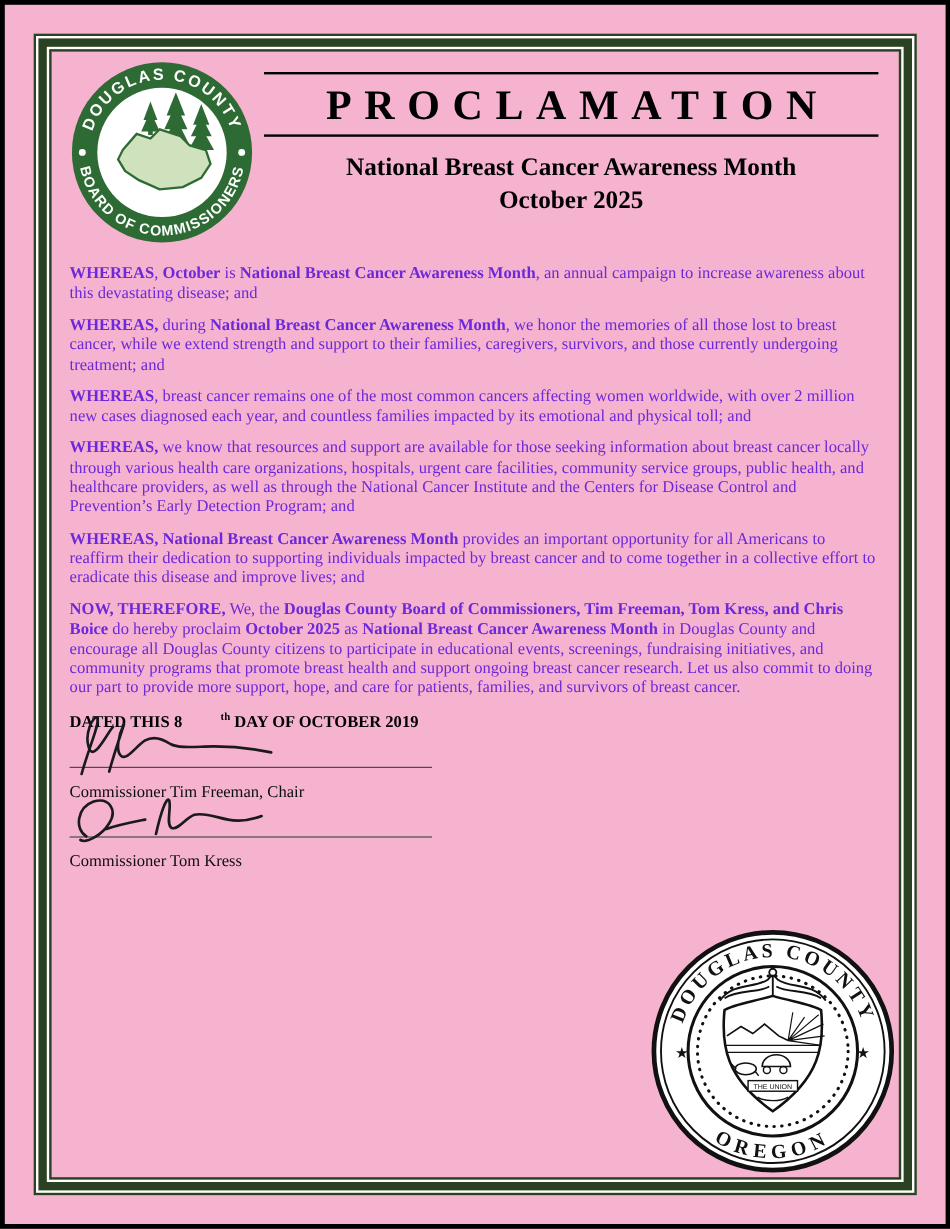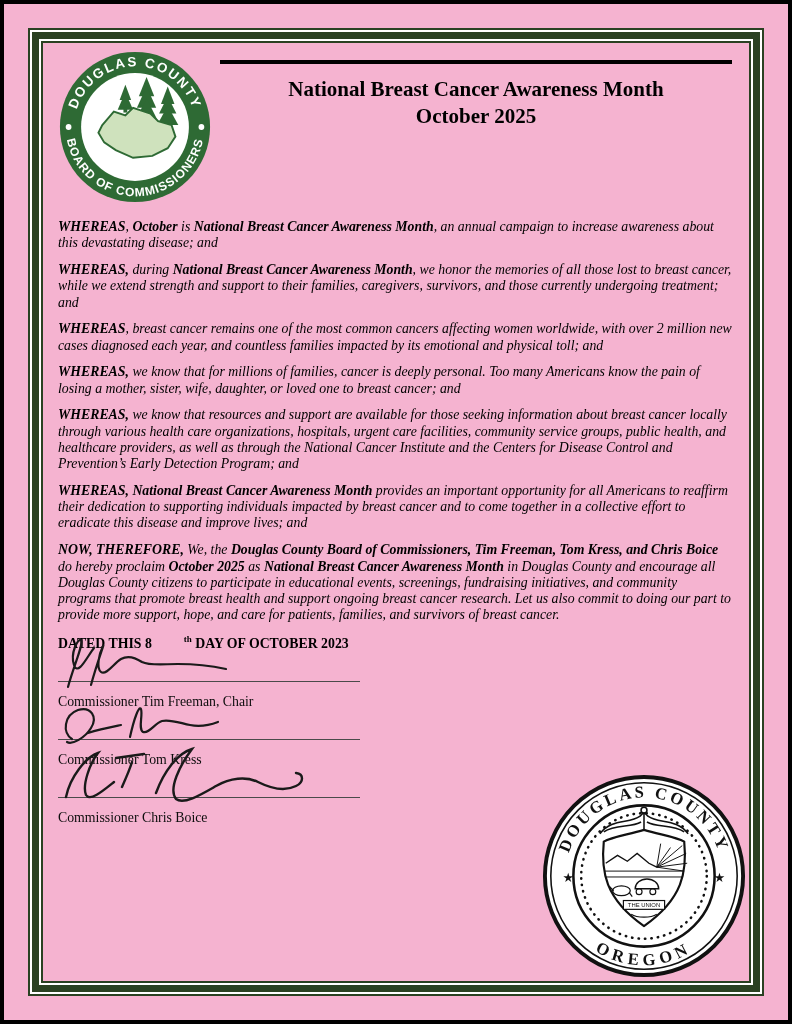--- a/index.html
+++ b/index.html
@@ -50,21 +50,21 @@
   }
   .subtitle {
     text-align:center; font-weight:700;
     font-size:21px; line-height:1.3;
     margin-top:12px; color:#000;
   }
   .body-text { margin-top:11px; }
   .body-text p {
     margin:0 0 10.5px 0;
     font-size:13.8px; line-height:1.18;
-    color:#000000; text-align:left;font-style:italic;
+    color:#6d28d9; text-align:left;
   }
   .dated {
     font-size:13.8px; font-weight:700; color:#000;
     margin:2px 0 0 0;
   }
   .dated sup { font-size:9px;padding-left:32px; }
   .sig-block { width:302px; margin-top:4px; }
   .sig-line {
     position:relative; height:25px;
     border-bottom:1.5px solid #4a4a4a;
@@ -114,66 +114,58 @@
                   <textPath href="#logoTop" startOffset="50%" text-anchor="middle">DOUGLAS  COUNTY</textPath>
                 </text>
                 <text font-family="Liberation Sans, sans-serif" font-size="12.5" font-weight="bold" fill="#ffffff" letter-spacing="1">
                   <textPath href="#logoBottom" startOffset="50%" text-anchor="middle">BOARD OF COMMISSIONERS</textPath>
                 </text>
               </svg>
             </div>
 
             <div class="header-block">
               <hr class="rule">
+              <h1 class="proc-title">PROCLAMATION</h1>
               <hr class="rule">
               <div class="subtitle">
                 <div>National Breast Cancer Awareness Month</div>
                 <div>October 2025</div>
               </div>
             </div>
           </div>
 
           <div class="body-text">
               <p><b>WHEREAS</b><span>, </span><b>October</b><span> is </span><b>National Breast Cancer Awareness Month</b><span>, an annual campaign to increase awareness about this devastating disease; and</span></p>
               <p><b>WHEREAS,</b><span> during </span><b>National Breast Cancer Awareness Month</b><span>, we honor the memories of all those lost to breast cancer, while we extend strength and support to their families, caregivers, survivors, and those currently undergoing treatment; and</span></p>
               <p><b>WHEREAS</b><span>, breast cancer remains one of the most common cancers affecting women worldwide, with over 2 million new cases diagnosed each year, and countless families impacted by its emotional and physical toll; and</span></p>
-              <p><b>WHEREAS,</b><span> we know that for millions of families, cancer is deeply personal.  Too many Americans know the pain of losing a mother, sister, wife, daughter, or loved one to breast cancer; and</span></p>
               <p><b>WHEREAS,</b><span> we know that resources and support are available for those seeking information about breast cancer locally through various health care organizations, hospitals, urgent care facilities, community service groups, public health, and healthcare providers, as well as through the National Cancer Institute and the Centers for Disease Control and Prevention’s Early Detection Program; and</span></p>
               <p><b>WHEREAS, National Breast Cancer Awareness Month</b><span> provides an important opportunity for all Americans to reaffirm their dedication to supporting individuals impacted by breast cancer and to come together in a collective effort to eradicate this disease and improve lives; and</span></p>
               <p><b>NOW, THEREFORE,</b><span> We, the </span><b>Douglas County Board of Commissioners, Tim Freeman, Tom Kress, and Chris Boice</b><span> do hereby proclaim </span><b>October 2025</b><span> as </span><b>National Breast Cancer Awareness Month</b><span> in Douglas County and encourage all Douglas County citizens to participate in educational events, screenings, fundraising initiatives, and community programs that promote breast health and support ongoing breast cancer research. Let us also commit to doing our part to provide more support, hope, and care for patients, families, and survivors of breast cancer.</span></p>
             </div>
 
-          <div class="dated"><span>DATED THIS 8</span><sup>th</sup><span> DAY OF OCTOBER 2023</span></div>
+          <div class="dated"><span>DATED THIS 8</span><sup>th</sup><span> DAY OF OCTOBER 2019</span></div>
 
           <div class="sig-block">
             <div class="sig-line">
               <svg width="190" height="58" viewBox="0 0 190 58">
                 <path d="M10,54 C16,32 26,10 23,7 C20,5 12,20 16,32 C20,44 30,22 36,15 M33,52 C39,30 47,9 45,13 C41,21 38,35 43,39 C48,43 56,30 63,26 C70,22 78,25 84,29 C92,33 106,31 120,31 C134,31 154,33 168,36" fill="none" stroke="#1a1a1a" stroke-width="2.2" stroke-linecap="round"></path>
               </svg>
             </div>
             <div class="sig-label">Commissioner Tim Freeman, Chair</div>
           </div>
 
           <div class="sig-block">
             <div class="sig-line">
               <svg width="170" height="54" viewBox="0 0 170 54">
                 <path d="M14,44 C4,38 6,20 20,15 C33,11 40,22 33,33 C27,43 14,50 9,47 M30,38 C42,34 53,32 63,30 M72,42 C76,24 81,10 83,14 C85,20 80,34 85,37 C91,39 97,28 104,26 C112,24 122,28 132,30 C142,32 152,30 160,27" fill="none" stroke="#1a1a1a" stroke-width="2.2" stroke-linecap="round"></path>
               </svg>
             </div>
             <div class="sig-label">Commissioner Tom Kress</div>
           </div>
 
-          <div class="sig-block">
-            <div class="sig-line">
-              <svg width="250" height="66" viewBox="0 0 250 66">
-                <path d="M8,56 C12,36 28,16 40,12 C32,22 24,44 28,54 C32,61 46,49 56,41 M64,46 C68,37 72,28 74,21 M58,17 L86,13 M98,52 C106,30 120,12 134,8 C122,24 110,48 118,58 C126,64 144,53 158,45 C172,37 188,35 200,41 C212,47 226,51 238,45 C246,41 246,33 238,32" fill="none" stroke="#1a1a1a" stroke-width="2.4" stroke-linecap="round"></path>
-              </svg>
-            </div>
-            <div class="sig-label">Commissioner Chris Boice</div>
-          </div>
 
           <div class="seal-wrap">
             <svg width="206" height="206" viewBox="0 0 210 210">
               <defs>
                 <path id="sealTop" d="M 25,105 A 80,80 0 0 1 185,105"></path>
                 <path id="sealBottom" d="M 14,105 A 91,91 0 0 0 196,105"></path>
               </defs>
               <circle cx="105" cy="105" r="101" fill="#ffffff" stroke="#111111" stroke-width="4"></circle>
               <circle cx="105" cy="105" r="95" fill="none" stroke="#111111" stroke-width="1.6"></circle>
               <circle cx="105" cy="105" r="72" fill="#ffffff" stroke="#111111" stroke-width="2.6"></circle>

